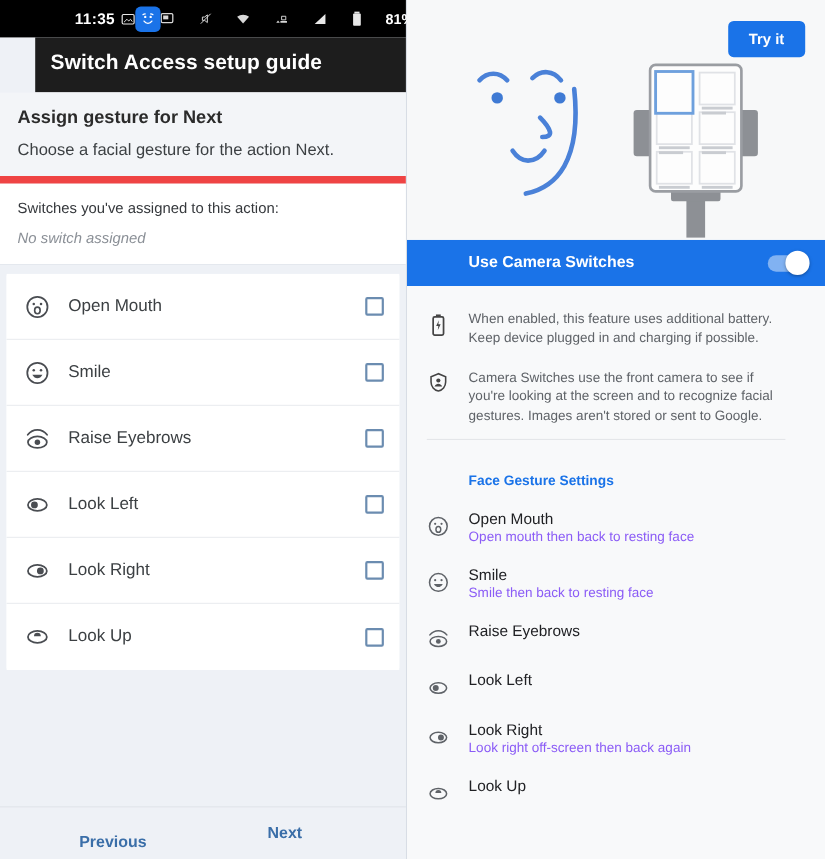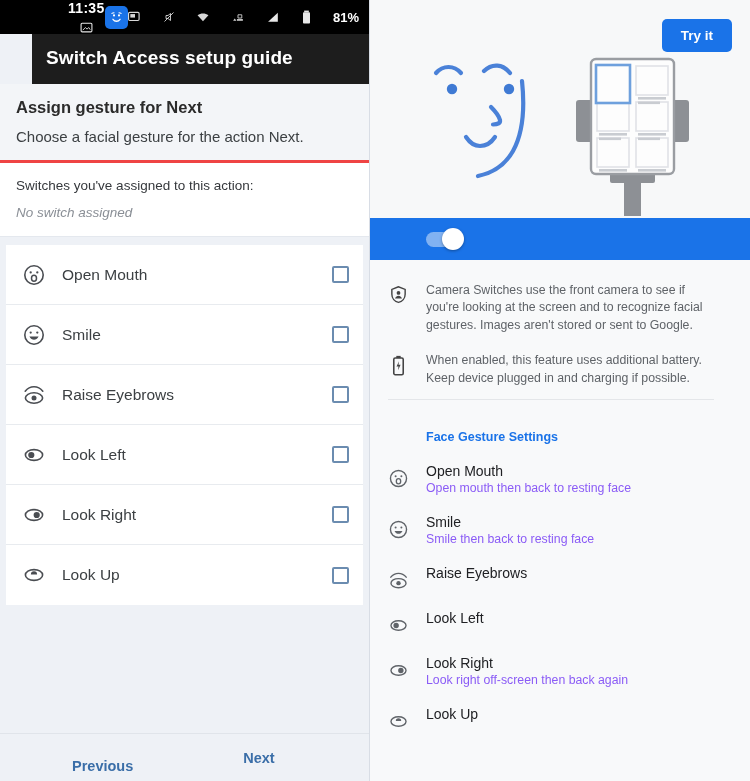--- a/index.html
+++ b/index.html
@@ -19,21 +19,21 @@
     position: relative;
     border-right: 1px solid #d8dde5;
   }
   .statusbar {
     height: 34px; background: #000; color: #fff;
     display: flex; align-items: center;
     font-size: 13px; font-weight: bold;
     padding: 0 10px;
     flex: none;
   }
-  .sb-left { display: flex; align-items: center; gap: 5px; margin-left: 58px; flex-direction: column; }
+  .sb-left { display: flex; align-items: center; gap: 5px; margin-left: 58px; }
   .sb-time { font-size: 14px; letter-spacing: .3px; }
   .sb-mid { flex: 1; display: flex; justify-content: center; }
   .face-chip {
     width: 23px; height: 23px; background: #1a73e8; border-radius: 5px;
     display: flex; align-items: center; justify-content: center;
   }
   .sb-right { display: flex; align-items: center; gap: 21px; }
   .sb-batt { font-size: 13px; font-weight: bold; margin-left: 1px; }
 
   .appbar {
@@ -41,21 +41,21 @@
     padding: 13px 14px 15px 14px;
     flex: none;
     margin-left: 32px;
   }
   .appbar-title { font-size: 19px; font-weight: bold; letter-spacing: .1px; }
 
   .lp-scroll { flex: 1; overflow: hidden; background: #eef1f6; }
 
   .sect-head {
     background: #f3f5f8; padding: 14px 16px 15px 16px;
-    border-bottom: 3px solid #ef4444;
+    border-bottom: 7px solid #ef4444;
   }
   .sect-title { font-size: 16.5px; font-weight: bold; color: #2b2b2b; margin-bottom: 11px; }
   .sect-sub { font-size: 15px; color: #3c4043; }
 
   .assigned-card {
     background: #fff; padding: 15px 16px 16px 16px;
     border-bottom: 1px solid #e4e8ee;
   }
   .assigned-label { font-size: 13.5px; color: #35383c; margin-bottom: 12px; }
   .assigned-value { font-size: 13.5px; color: #8a8f96; font-style: italic; }
@@ -324,46 +324,47 @@
           <rect x="68" y="81" width="28" height="2.6"></rect>
             <rect x="68" y="85.5" width="22" height="2.6"></rect>
           <rect x="29" y="117" width="28" height="2.6"></rect>
           <rect x="68" y="117" width="28" height="2.6"></rect>
         </g>
         <rect x="26" y="13" width="34" height="38" fill="#fdfdfd" stroke="#6ea0dd" stroke-width="2.6"></rect>
       </svg>
     </div>
 
     <div class="camera-bar">
+      <span class="camera-bar-label">Use Camera Switches</span>
       <span class="toggle">
         <span class="knob"></span>
       </span>
     </div>
 
     <div class="info-block">
+      <div class="info-row">
+        <span class="info-icon">
+          <svg width="15" height="21" viewBox="0 0 14 24">
+            <rect x="4.5" y="1" width="5" height="2.5" fill="#444"></rect>
+            <rect x="1.6" y="3.5" width="10.8" height="19" rx="1.6" fill="none" stroke="#444" stroke-width="1.8"></rect>
+            <path d="M7.6 7l-2.9 6h2.3l-.6 4.4 3-6.2H7z" fill="#444"></path>
+          </svg>
+        </span>
+        <span class="info-text">When enabled, this feature uses additional battery. Keep device plugged in and charging if possible.</span>
+      </div>
       <div class="info-row">
         <span class="info-icon">
           <svg width="19" height="19" viewBox="0 0 24 24">
             <path d="M12 2.2L3.6 5.6v6.2c0 5.2 3.6 9.3 8.4 10.2 4.8-.9 8.4-5 8.4-10.2V5.6z" fill="none" stroke="#444" stroke-width="1.8"></path>
             <circle cx="12" cy="10" r="2.4" fill="#444"></circle>
             <path d="M7.6 17c1-2.2 2.6-3.3 4.4-3.3s3.4 1.1 4.4 3.3z" fill="#444"></path>
           </svg>
         </span>
         <span class="info-text">Camera Switches use the front camera to see if you're looking at the screen and to recognize facial gestures. Images aren't stored or sent to Google.</span>
       </div>
-      <div class="info-row">
-        <span class="info-icon">
-          <svg width="15" height="21" viewBox="0 0 14 24">
-            <rect x="4.5" y="1" width="5" height="2.5" fill="#444"></rect>
-            <rect x="1.6" y="3.5" width="10.8" height="19" rx="1.6" fill="none" stroke="#444" stroke-width="1.8"></rect>
-            <path d="M7.6 7l-2.9 6h2.3l-.6 4.4 3-6.2H7z" fill="#444"></path>
-          </svg>
-        </span>
-        <span class="info-text">When enabled, this feature uses additional battery. Keep device plugged in and charging if possible.</span>
-      </div>
       <div class="divider"></div>
     </div>
 
     <div class="fgs-title">Face Gesture Settings</div>
 
     <div>
 
       <div class="frow">
         <span class="frow-icon">
           <svg width="21" height="21" viewBox="0 0 24 24">

